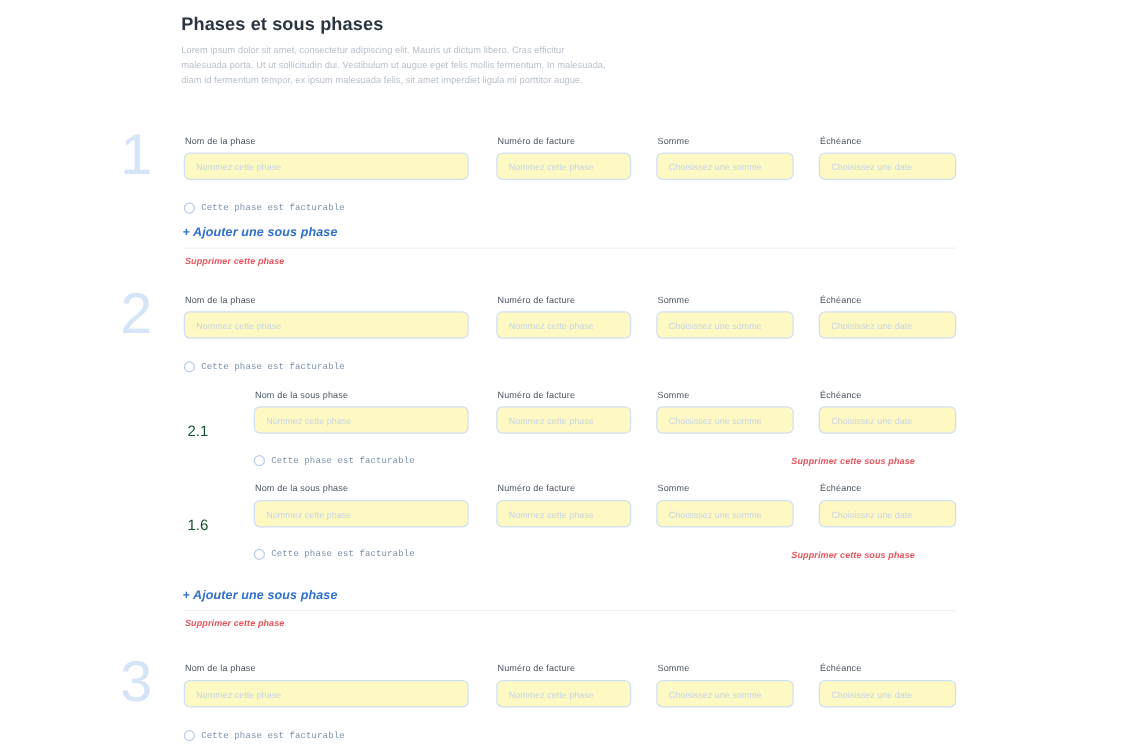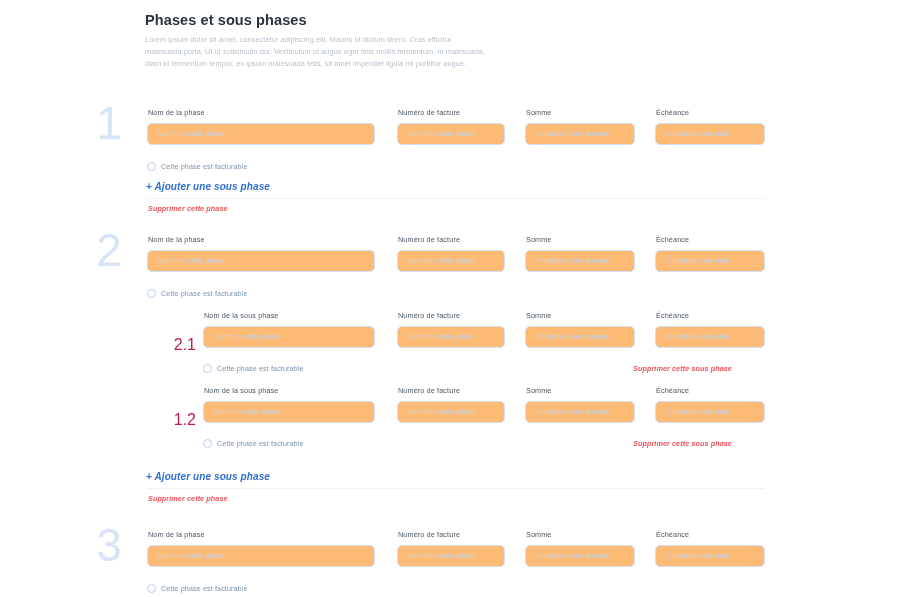--- a/index.html
+++ b/index.html
@@ -82,21 +82,21 @@
     margin: 0 0 5px 1px;
     letter-spacing: .15px;
     white-space: nowrap;
   }
   .field-input {
     box-sizing: border-box;
     width: 100%;
     height: 22px;
     border: 1px solid #cfe0f6;
     border-radius: 5px;
-    background: #fdba74;
+    background: #fef9c3;
     font-family: "Liberation Sans", sans-serif;
     font-size: 7.2px;
     color: #3b4a5a;
     padding: 0 9px;
     outline: none;
   }
   .field-input::placeholder {
     color: #c6d4e6;
     opacity: 1;
   }
@@ -107,23 +107,24 @@
   .col-amount    { left: 525px; width: 110px; }
   .col-due       { left: 655px; width: 110px; }
 
   
   .col-name-sub  { left: 203px; width: 172px; }
 
   
   .check-line {
     position: absolute;
     display: flex;
-    align-items: flex-start;
+    align-items: flex-end;
     gap: 5px;
     white-space: nowrap;
+    font-family: Liberation Mono, monospace;
   }
   .check-box {
     width: 7px;
     height: 7px;
     border: 1px solid #b9cdeb;
     border-radius: 50%;
     background: #fff;
     flex: 0 0 auto;
   }
   .check-label {
@@ -171,24 +172,24 @@
     width: 618px;
     height: 1px;
     background: #eef1f5;
   }
 
   
   .sub-number {
     position: absolute;
     left: 150px;
     width: 46px;
-    text-align: right;
-    font-size: 16px;
+    text-align: left;
+    font-size: 12px;
     line-height: 14px;
-    color: #be185d;
+    color: #14532d;
     user-select: none;
   }
 </style>
 </head>
 <body>
 
 <div class="page">
 
   <div class="header">
     <h1 class="header-title">Phases et sous phases</h1>
@@ -279,21 +280,21 @@
       </div>
     </div>
 
     <div class="check-line" style="left:203px; top:129px;">
       <span class="check-box"></span>
       <span class="check-label">Cette phase est facturable</span>
     </div>
 
     <div class="delete-sub-link" style="left:600px; top:129px; width:165px;">Supprimer cette sous phase</div>
 
-    <div class="sub-number" style="top:178px;">1.2</div>
+    <div class="sub-number" style="top:178px;">1.6</div>
 
     <div class="fields-row" style="top:151px;">
       <div class="field col-name-sub">
         <label class="field-label">Nom de la sous phase</label>
         <input class="field-input" type="text" placeholder="Nommez cette phase" style="">
       </div>
       <div class="field col-invoice">
         <label class="field-label">Numéro de facture</label>
         <input class="field-input" type="text" placeholder="Nommez cette phase" style="">
       </div>

